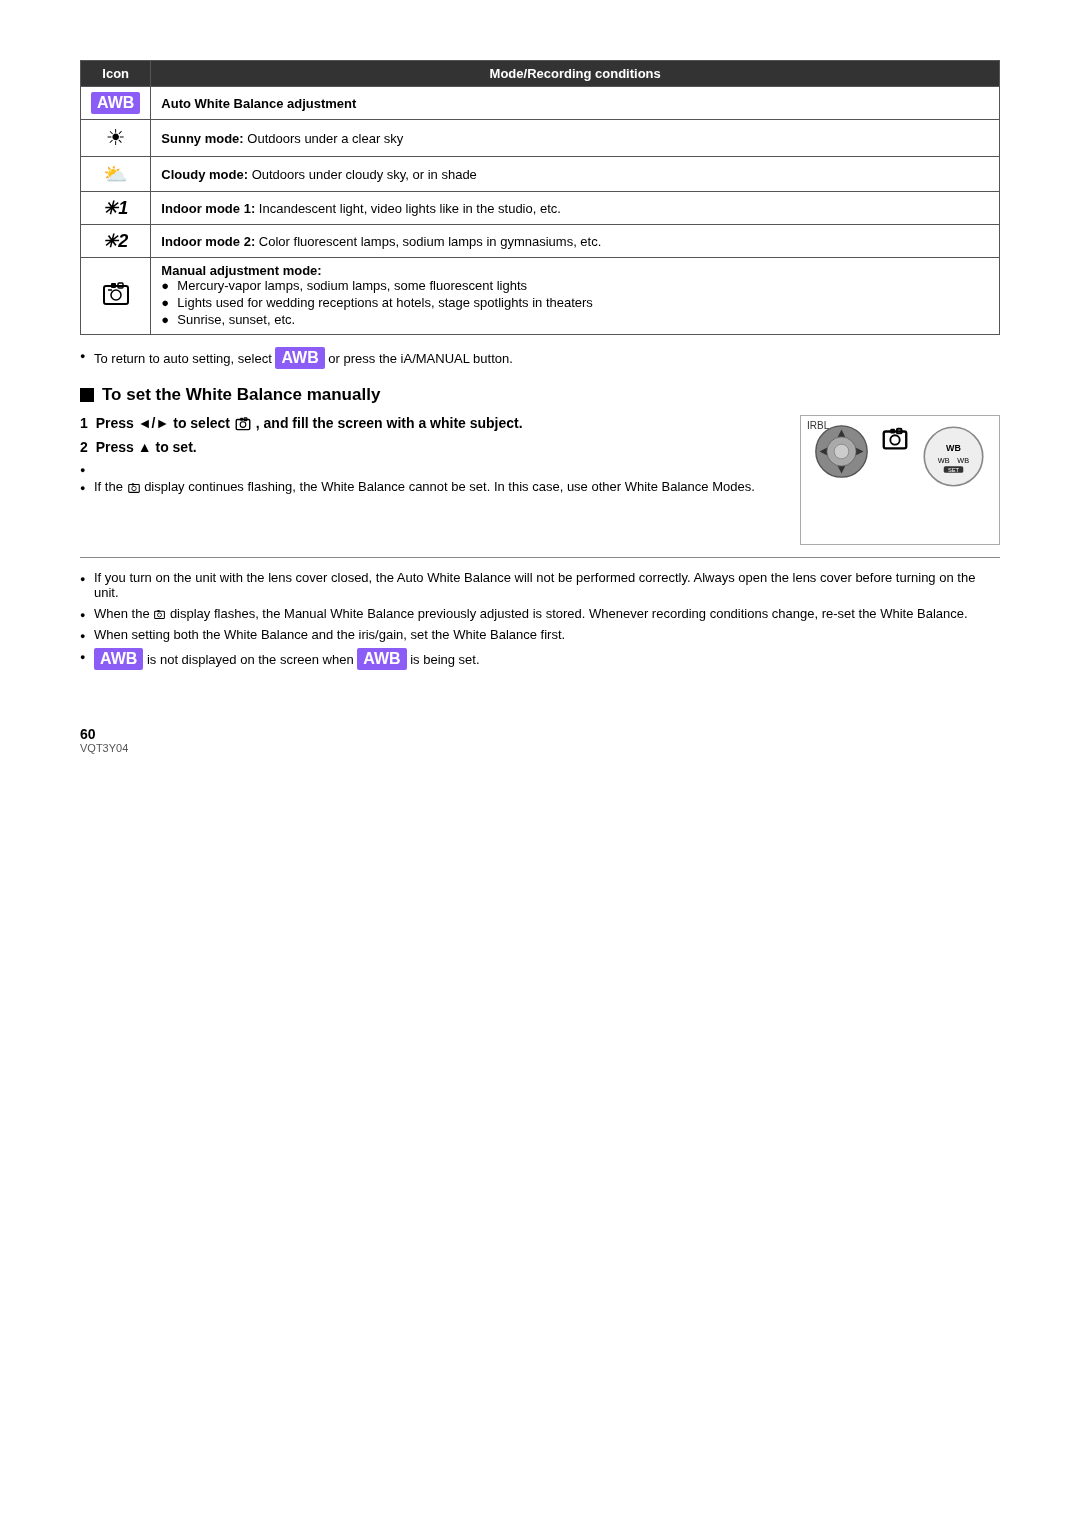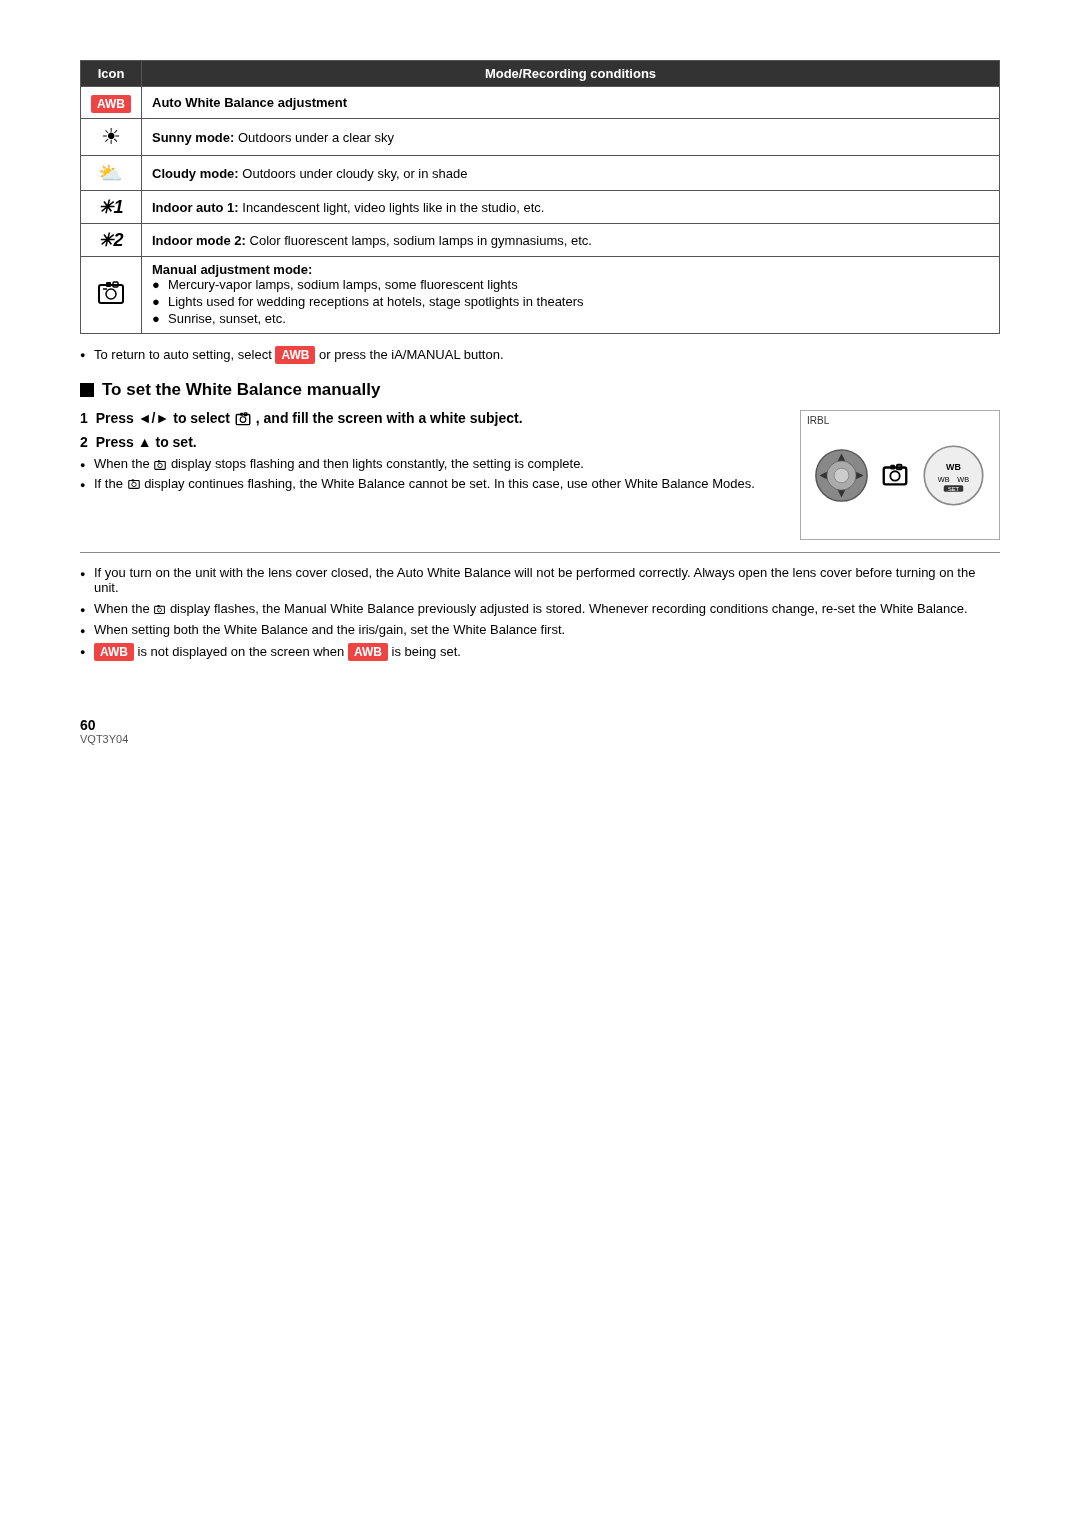--- a/index.html
+++ b/index.html
@@ -35,24 +35,24 @@
       width: 60px;
       text-align: center;
       font-size: 18px;
       background: #fff;
     }
     .wb-table td.desc-cell {
       background: #fff;
     }
     .awb-badge {
       display: inline-block;
-      background: #ef4444;
+      background: #8b5cf6;
       color: #fff;
       font-weight: bold;
-      font-size: 12px;
+      font-size: 16px;
       padding: 2px 6px;
       border-radius: 2px;
     }
 
     .note-bullet {
       display: flex;
       align-items: flex-start;
       margin-bottom: 4px;
       font-size: 13px;
     }
@@ -99,21 +99,20 @@
     }
 
     .camera-diagram {
       border: 1px solid #aaa;
       width: 200px;
       height: 130px;
       flex-shrink: 0;
       position: relative;
       background: #fff;
       display: flex;
-      align-items: center;
       justify-content: space-around;
       padding: 8px;
     }
     .cam-label {
       position: absolute;
       top: 4px;
       left: 6px;
       font-size: 10px;
       color: #333;
     }
@@ -194,21 +193,21 @@
         <span class="bold">Cloudy mode:</span>
         <span> Outdoors under cloudy sky, or in shade</span>
       </td>
     </tr>
 
     <tr>
       <td class="icon-cell">
         <span class="icon-indoor1" style="font-style:italic;">✳1</span>
       </td>
       <td class="desc-cell">
-        <span class="bold">Indoor auto 1:</span>
+        <span class="bold">Indoor mode 1:</span>
         <span> Incandescent light, video lights like in the studio, etc.</span>
       </td>
     </tr>
 
     <tr>
       <td class="icon-cell">
         <span class="icon-indoor2" style="font-style:italic;">✳2</span>
       </td>
       <td class="desc-cell">
         <span class="bold">Indoor mode 2:</span>
@@ -274,28 +273,20 @@
       <span class="bold">, and fill the screen with a white subject.</span>
     </div>
 
     <div class="step-item">
       <span class="step-num">2</span>
       <span class="bold">Press ▲ to set.</span>
     </div>
 
     <div class="note-bullet" style="margin-top:6px;">
       <span class="dot">●</span>
-      <span>When the
-        <svg width="14" height="14" viewBox="0 0 32 32" style="vertical-align:middle;">
-          <rect x="4" y="8" width="24" height="18" rx="2" fill="none" stroke="#000" stroke-width="2.5"></rect>
-          <circle cx="16" cy="17" r="5" fill="none" stroke="#000" stroke-width="2"></circle>
-          <rect x="11" y="5" width="5" height="5" rx="1" fill="#000"></rect>
-        </svg>
-        display stops flashing and then lights constantly, the setting is complete.
-      </span>
     </div>
     <div class="note-bullet" style="margin-top:4px;">
       <span class="dot">●</span>
       <span>If the
         <svg width="14" height="14" viewBox="0 0 32 32" style="vertical-align:middle;">
           <rect x="4" y="8" width="24" height="18" rx="2" fill="none" stroke="#000" stroke-width="2.5"></rect>
           <circle cx="16" cy="17" r="5" fill="none" stroke="#000" stroke-width="2"></circle>
           <rect x="11" y="5" width="5" height="5" rx="1" fill="#000"></rect>
         </svg>
         display continues flashing, the White Balance cannot be set. In this case, use other White Balance Modes.

